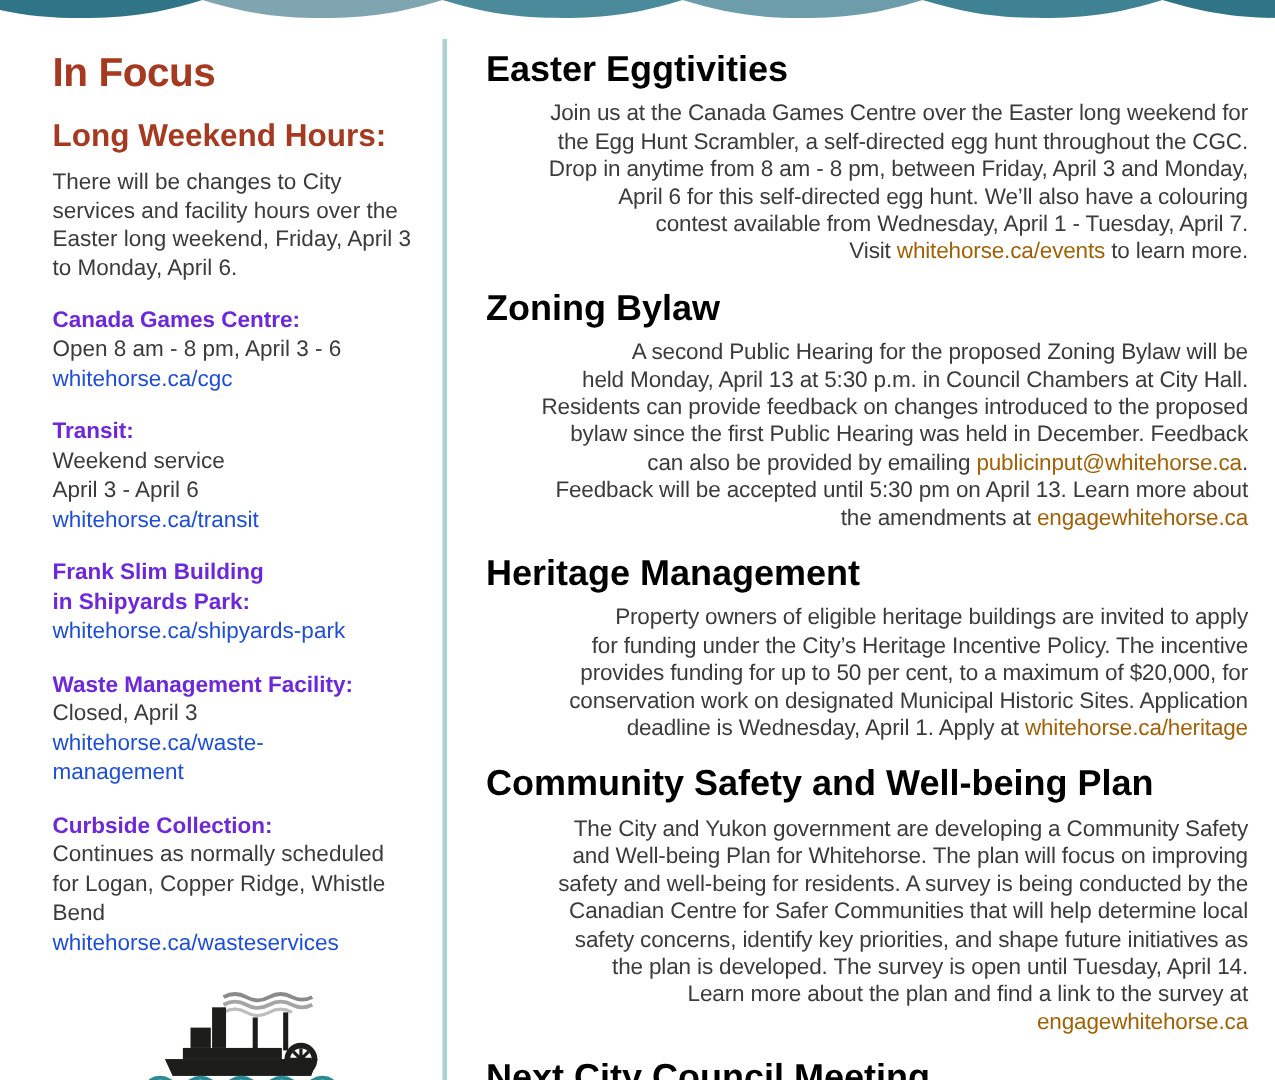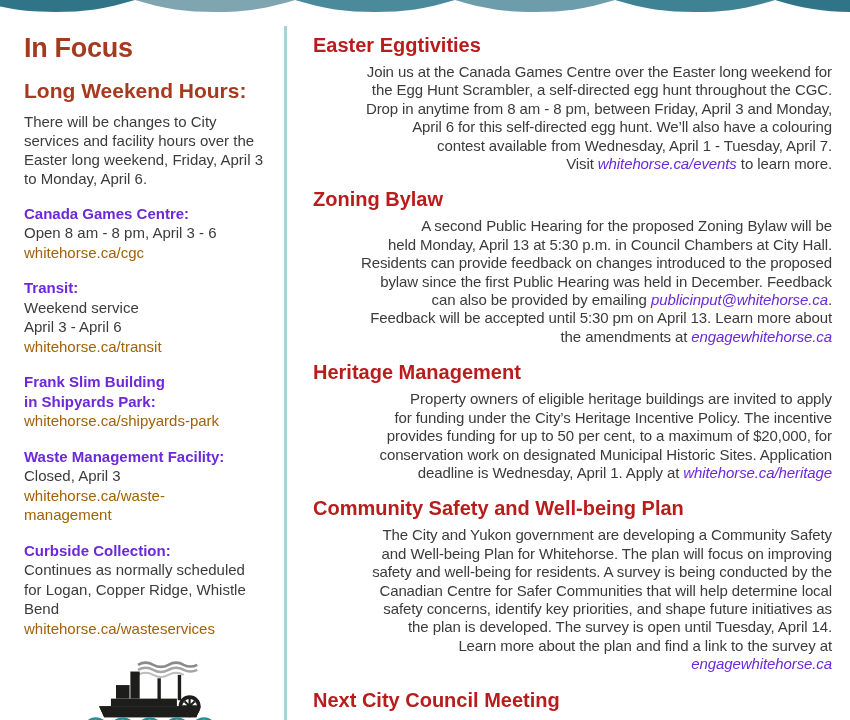--- a/index.html
+++ b/index.html
@@ -7,50 +7,51 @@
     width:850px; height:720px;
     background:#ffffff;
     font-family:"Liberation Sans", sans-serif;
     overflow:hidden;
     position:relative;
   }
   .wave-banner { position:absolute; top:0; left:0; display:block; }
   .layout {
     position:absolute; top:26px; left:0; right:0; bottom:0;
     display:flex;
+    padding-left:11px;
   }
   .sidebar { width:250px; padding-left:24px; flex:none; }
   .col-divider { width:3px; background:#a9d1d6; margin-left:10px; flex:none; }
   .main { flex:1; padding-left:26px; padding-right:18px; }
 
   .sidebar h1 {
     font-size:27px; line-height:1.1; color:#a53a20;
     margin:8px 0 0; font-weight:bold; letter-spacing:-0.3px;
   }
   .sidebar h2 {
     font-size:21px; line-height:1.1; color:#a53a20;
     margin:15px 0 0; font-weight:bold;
   }
   .sidebar .intro {
     font-size:15px; line-height:19px; color:#3b3b3b; margin:10px 0 0;
   }
   .sb-item { margin-top:16px; font-size:15px; line-height:19.5px; color:#3b3b3b; }
   .sb-label { font-weight:bold; color:#6d28d9; }
-  .sb-link { color:#a16207; }
+  .sb-link { color:#1d4ed8; }
 
   .main h2 {
-    font-size:20px; line-height:1.1; color:#b91c1c;
+    font-size:24px; line-height:1.1; color:#000000;
     margin:15px 0 7px; font-weight:bold;
   }
   .main .section:first-child h2 { margin-top:8px; }
   .main p {
     font-size:15px; line-height:18.4px; color:#3b3b3b;
     margin:0; letter-spacing:-0.1px;text-align:right;
   }
-  .inline-link { color:#6d28d9;font-style:italic; }
+  .inline-link { color:#a16207; }
 
   .logo-block { margin-top:20px; width:100%; text-align:center; }
 </style>
 </head>
 <body>
 
 <svg class="wave-banner" width="850" height="14" viewBox="0 0 850 14" aria-hidden="true">
   <g>
     <path d="M-25,0 C5,9 25,12 55,12 C85,12 105,9 135,0 Z" fill="#2f7587"></path>
     <path d="M135,0 C165,9 185,12 215,12 C245,12 265,9 295,0 Z" fill="#7fa5b1"></path>

